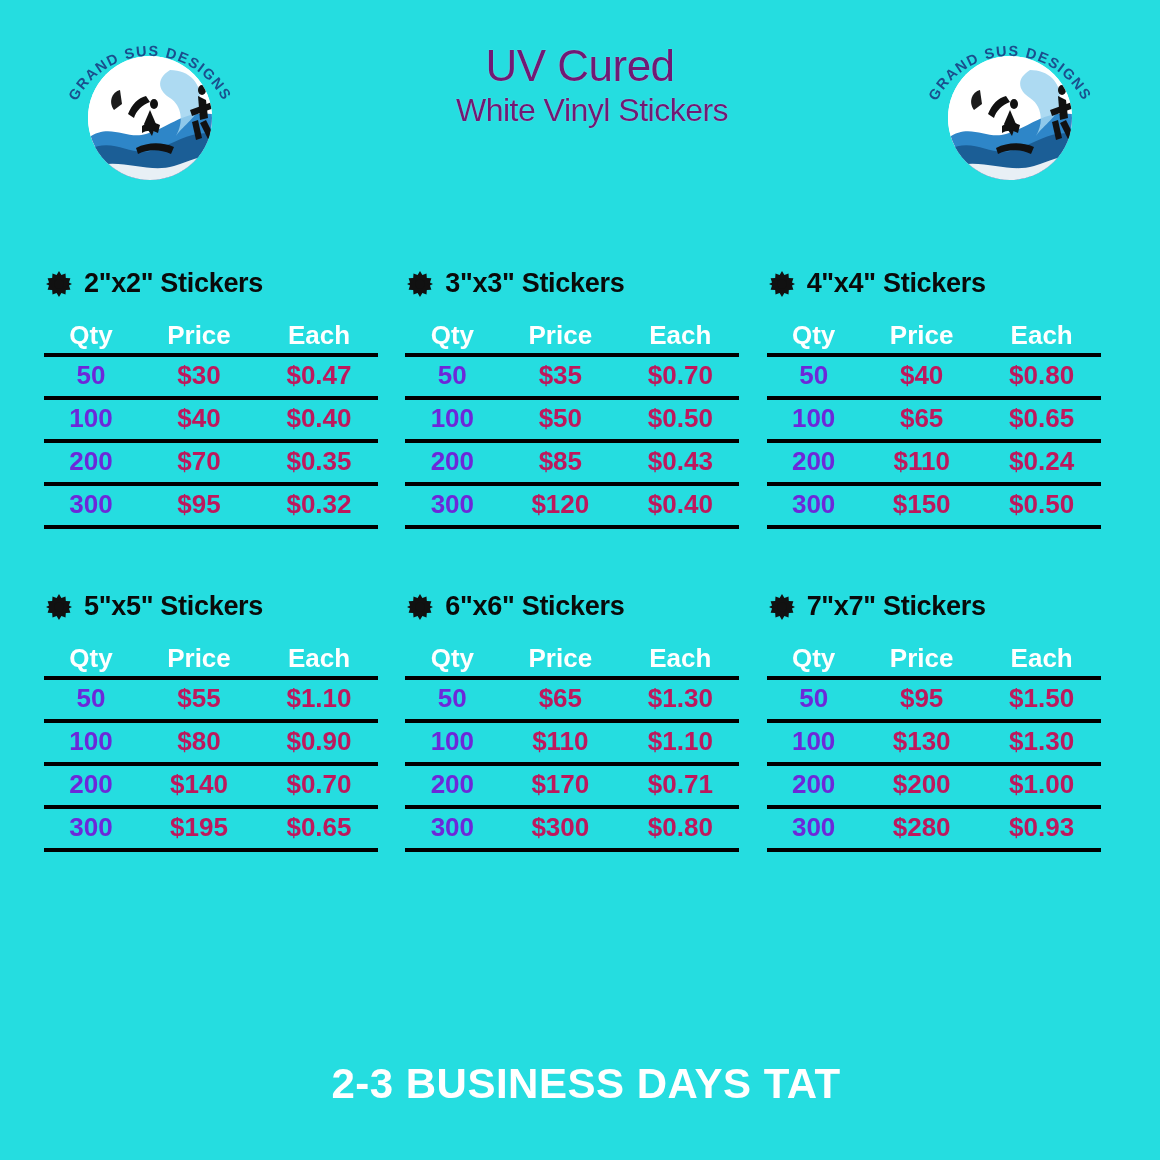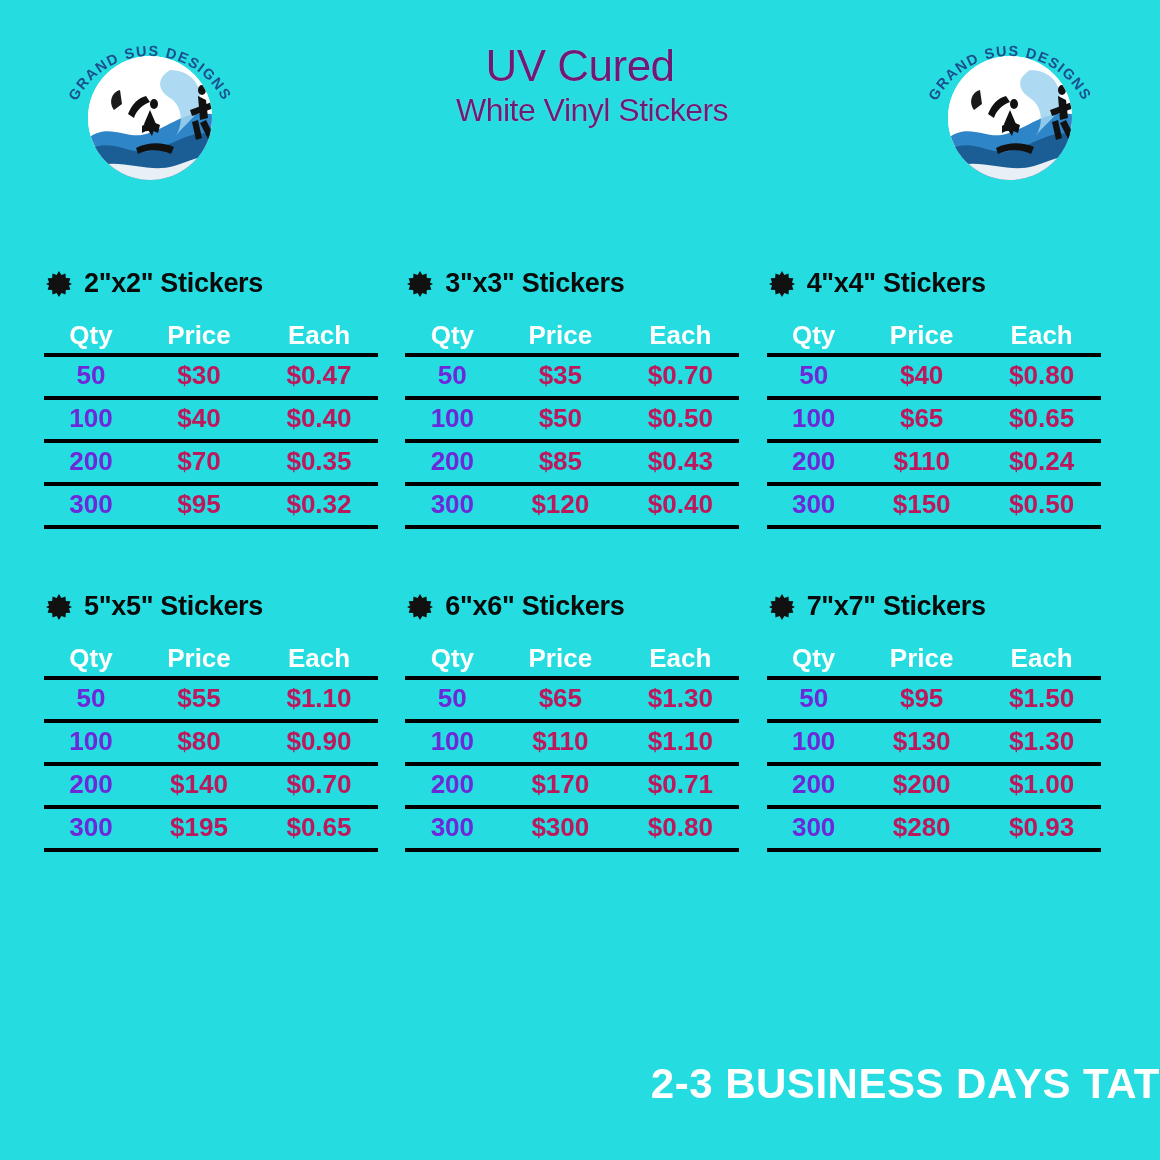--- a/index.html
+++ b/index.html
@@ -112,21 +112,21 @@
   }
   td.qty { color: #6d28d9; }
   td.price-val, td.each-val { color: #be185d; }
 
   
   .footer {
     position: absolute;
     bottom: 52px;
     left: 12px;
     right: 0;
-    text-align: right;
+    text-align: center;
     color: #ffffff;
     font-size: 42px;
     font-weight: bold;
     letter-spacing: 0.5px;
   }
 </style>
 </head>
 <body>
 
 <div class="header">

